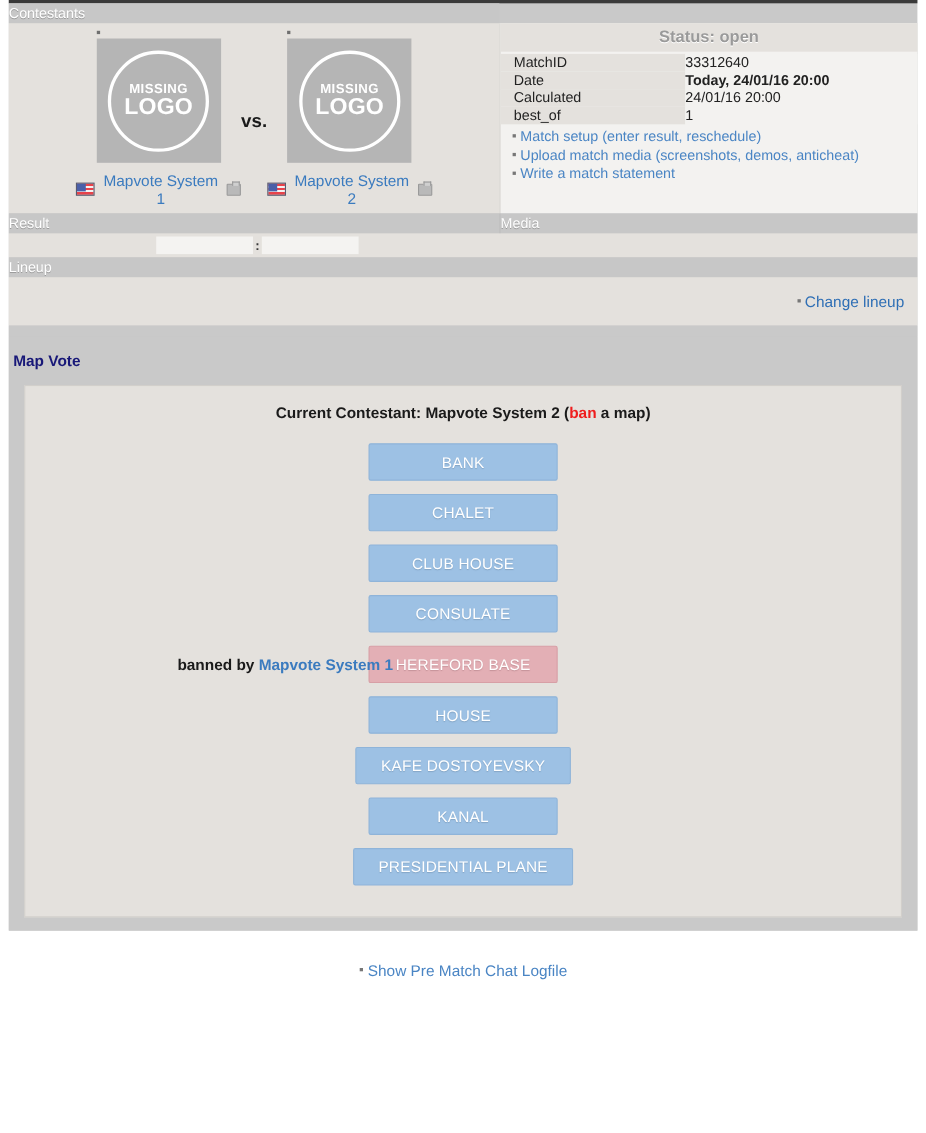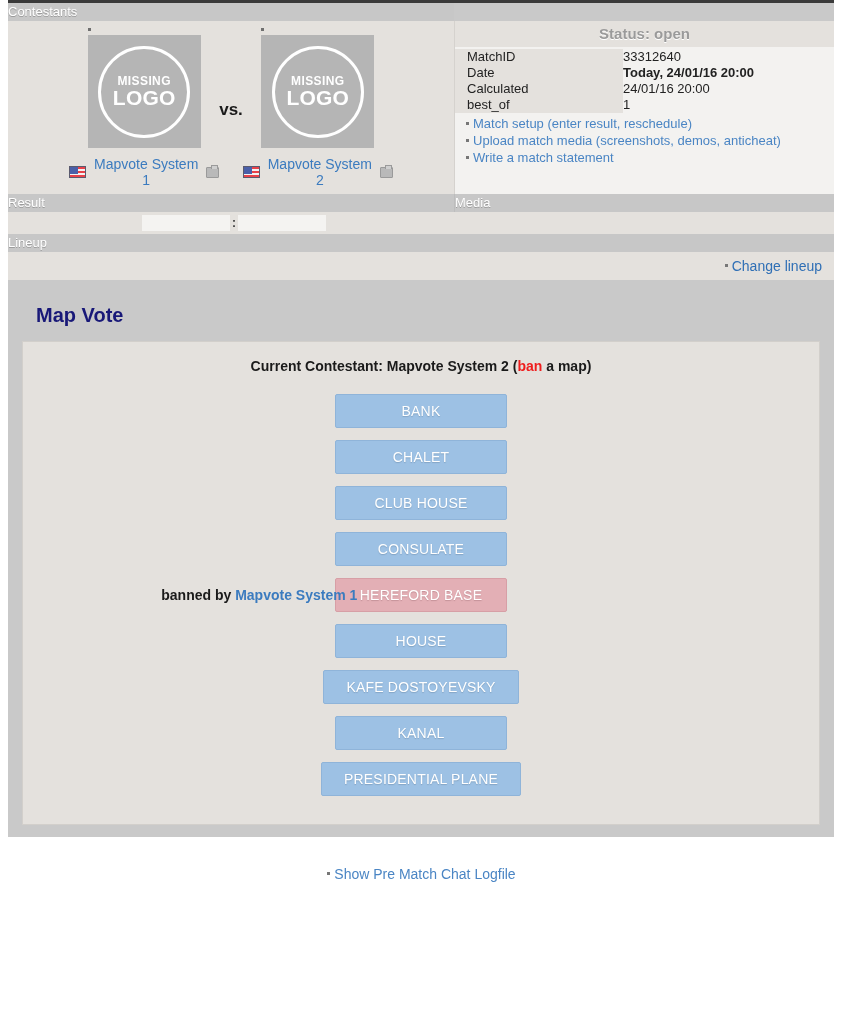--- a/index.html
+++ b/index.html
@@ -156,31 +156,31 @@
   .score-input {
     width: 88px; height: 16px;
     background: #f4f3f1; border: none; outline: none;
     font-family: "Liberation Sans", sans-serif; font-size: 11px;
   }
   .score-colon { font-weight: bold; color: #3a3a3a; font-size: 12px; padding: 0 2px; }
 
   
   .lineup-body {
     background: #e4e1dd;
-    height: 28px;
+    height: 44px;
     display: flex; align-items: center; justify-content: flex-end;
     padding-right: 12px;
   }
   .gap-band { height: 10px; background: #c9c9c9; }
 
   
   .mapvote-section { background: #c9c9c9; padding: 0 0 12px 0; }
   .mapvote-title {
-    color: #181878; font-weight: bold; font-size: 20px;
-    padding: 14px 0 14px 28px;
+    color: #181878; font-weight: bold; font-size: 14px;
+    padding: 14px 0 14px 4px;
   }
   .mapvote-panel {
     margin: 0 14px;
     background: #e4e1dd;
     border: 1px solid #d2cfcb;
     padding: 16px 0 22px 0;
   }
   .current-contestant {
     text-align: center; font-size: 14px; font-weight: bold; color: #1a1a1a;
     margin-bottom: 14px;

